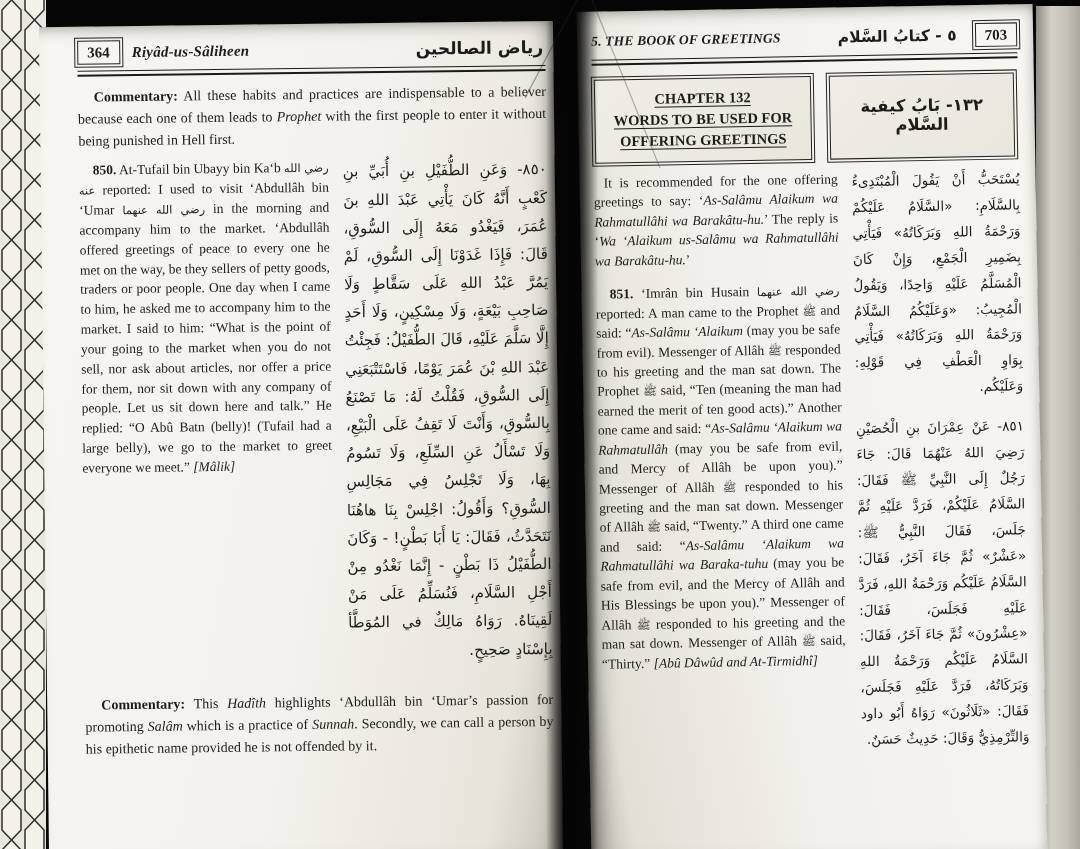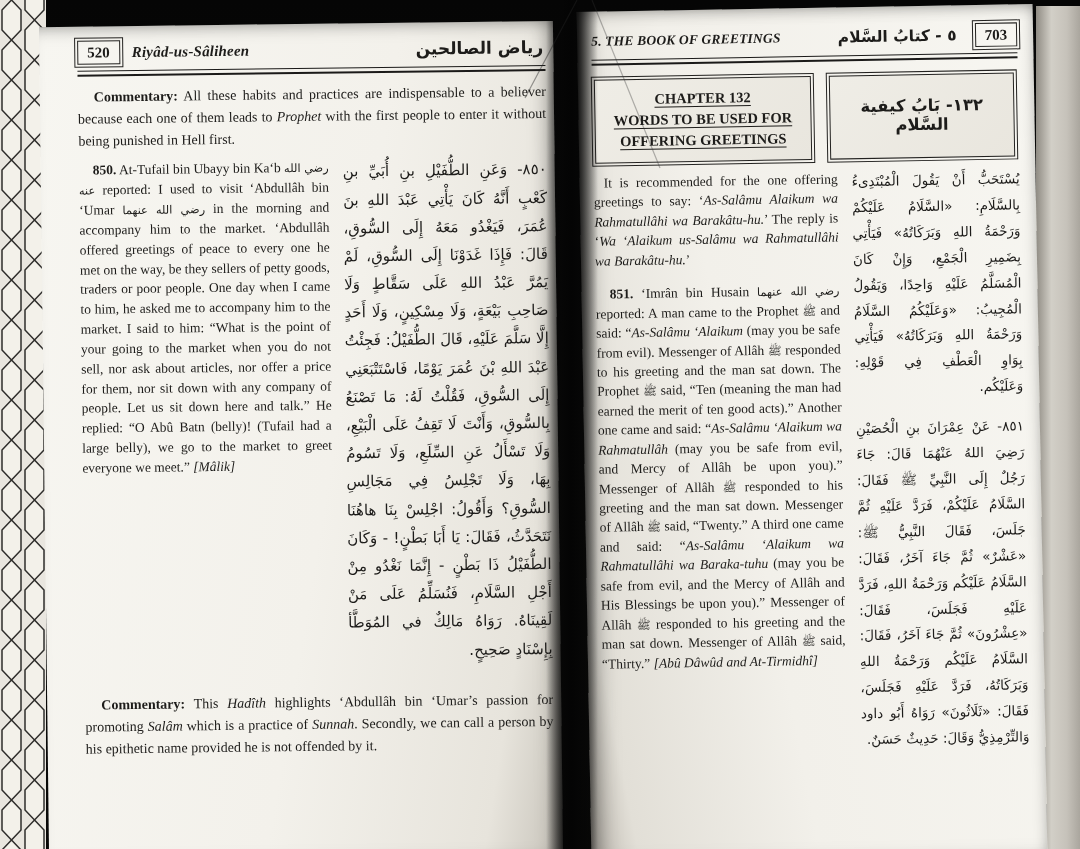--- a/index.html
+++ b/index.html
@@ -81,21 +81,21 @@
         <path d="M34.5 20 L44 30 L44 50 L34.5 60 L25 50 L25 30 Z" fill="#f3f1ea" stroke="#2e2d2b" stroke-width="1.5"></path>
       </pattern>
     </defs>
     <rect x="0" y="0" width="46" height="849" fill="url(#hexp)"></rect>
   </svg>
 
   <div class="page-edge"></div>
 
   <div class="page page-left">
     <div class="lp-header">
-      <span class="pnum">520</span>
+      <span class="pnum">364</span>
       <span class="lp-title">Riyâd-us-Sâliheen</span>
       <span class="lp-title-ar">رياض الصالحين</span>
     </div>
     <div class="rule"></div>
 
     <p class="commentary"><span class="seg-b">Commentary:</span><span>  All these habits and practices are indispensable to a believer because each one of them leads to </span><span class="seg-i">Prophet</span><span> with the first people to enter it without being punished in Hell first.</span></p>
 
     <div class="cols">
       <p class="en-col"><span class="seg-b">850.</span><span> At-Tufail bin Ubayy bin Ka‘b </span><span class="seg-ar">رضي الله عنه</span><span> reported: I used to visit ‘Abdullâh bin ‘Umar </span><span class="seg-ar">رضي الله عنهما</span><span> in the morning and accompany him to the market. ‘Abdullâh offered greetings of peace to every one he met on the way, be they sellers of petty goods, traders or poor people. One day when I came to him, he asked me to accompany him to the market. I said to him: “What is the point of your going to the market when you do not sell, nor ask about articles, nor offer a price for them, nor sit down with any company of people. Let us sit down here and talk.” He replied: “O Abû Batn (belly)! (Tufail had a large belly), we go to the market to greet everyone we meet.” </span><span class="seg-i">[Mâlik]</span></p>
       <p class="ar-col">٨٥٠- وَعَنِ الطُّفَيْلِ بنِ أُبَيِّ بنِ كَعْبٍ أَنَّهُ كَانَ يَأْتِي عَبْدَ اللهِ بنَ عُمَرَ، فَيَغْدُو مَعَهُ إِلَى السُّوقِ، قَالَ: فَإِذَا غَدَوْنَا إِلَى السُّوقِ، لَمْ يَمُرَّ عَبْدُ اللهِ عَلَى سَقَّاطٍ وَلَا صَاحِبِ بَيْعَةٍ، وَلَا مِسْكِينٍ، وَلَا أَحَدٍ إِلَّا سَلَّمَ عَلَيْهِ، قَالَ الطُّفَيْلُ: فَجِئْتُ عَبْدَ اللهِ بْنَ عُمَرَ يَوْمًا، فَاسْتَتْبَعَنِي إِلَى السُّوقِ، فَقُلْتُ لَهُ: مَا تَصْنَعُ بِالسُّوقِ، وَأَنْتَ لَا تَقِفُ عَلَى الْبَيْعِ، وَلَا تَسْأَلُ عَنِ السِّلَعِ، وَلَا تَسُومُ بِهَا، وَلَا تَجْلِسُ فِي مَجَالِسِ السُّوقِ؟ وَأَقُولُ: اجْلِسْ بِنَا هاهُنَا نَتَحَدَّثُ، فَقَالَ: يَا أَبَا بَطْنٍ! - وَكَانَ الطُّفَيْلُ ذَا بَطْنٍ - إِنَّمَا نَغْدُو مِنْ أَجْلِ السَّلَامِ، فَنُسَلِّمُ عَلَى مَنْ لَقِينَاهُ. رَوَاهُ مَالِكٌ في المُوَطَّأ بِإِسْنَادٍ صَحِيحٍ.</p>

